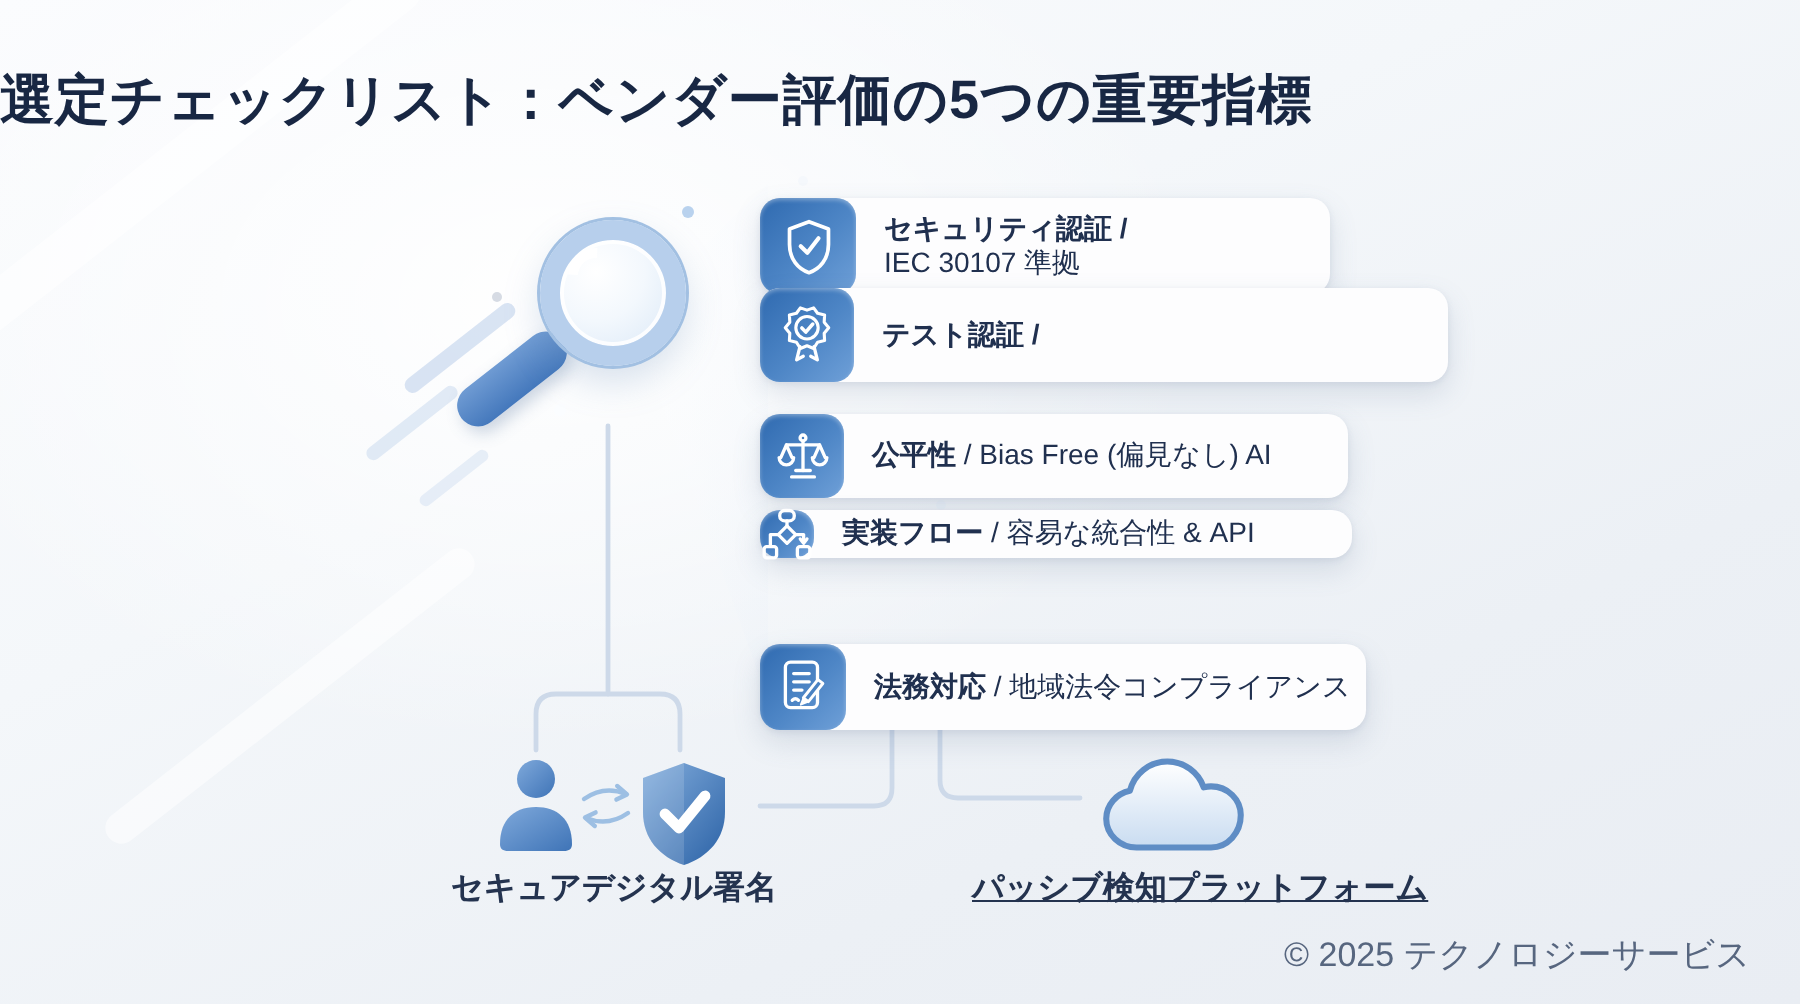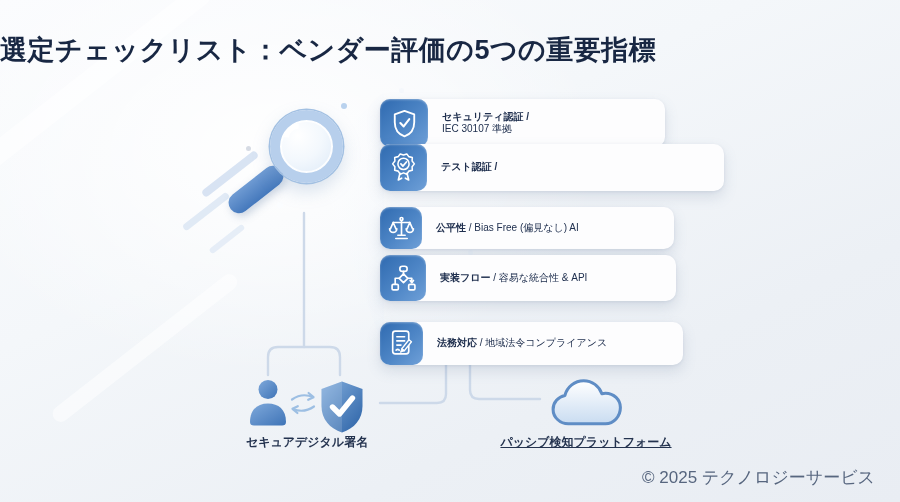--- a/index.html
+++ b/index.html
@@ -52,37 +52,37 @@
   .connectors{ position:absolute; left:0; top:0; pointer-events:none; }
   
   .card{
     position:absolute; left:380px; display:flex; align-items:center;
     background:#fdfdfe; border-radius:10px;
     box-shadow:0 6px 14px rgba(96,118,150,.18), 0 1px 3px rgba(96,118,150,.12);
   }
   .card.c1{ top:99px;  height:48px; width:285px; }
   .card.c2{ top:144px; height:47px; width:344px; }
   .card.c3{ top:207px; height:42px; width:294px; }
-  .card.c4{ top:255px; height:46px; width:296px; }
+  .card.c4{ top:255px; height:24px; width:296px; }
   .card.c5{ top:302px; height:43px; width:303px;margin-top:20px; }
   .tile{
     flex:0 0 auto; align-self:stretch; aspect-ratio:1/1; border-radius:10px;
     background:linear-gradient(135deg,#2f6ab0 0%,#4e86c6 55%,#6fa0d8 100%);
     display:flex; align-items:center; justify-content:center;
     box-shadow:inset 0 1px 2px rgba(255,255,255,.35);
   }
-  .card-text{ padding:0 14px; line-height:1.25; font-size:10px; color:#20304f; white-space:nowrap; }
+  .card-text{ padding:0 14px; line-height:1.25; font-size:14px; color:#20304f; white-space:nowrap; }
   .t-bold{ font-weight:700; }
   .t-rest{ font-weight:400; }
   .t-line2{ font-weight:400; }
   
   .bicon{ position:absolute; }
   .blabel{
     position:absolute; top:434px; text-align:center;
-    font-size:12px; font-weight:600; color:#24334f; white-space:nowrap;
+    font-size:16px; font-weight:600; color:#24334f; white-space:nowrap;
   }
   .blabel.sig{ left:217px; width:180px; }
   .blabel.plat{ left:486px; width:200px;text-decoration:underline; }
   .footer{
     position:absolute; top:466px; right:25px;
     font-size:17px; color:#57667f;
   }
 </style>
 </head>
 <body>

